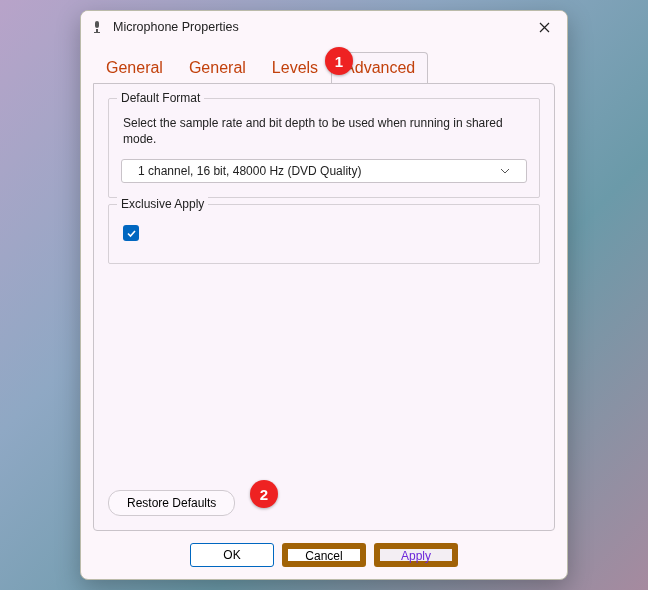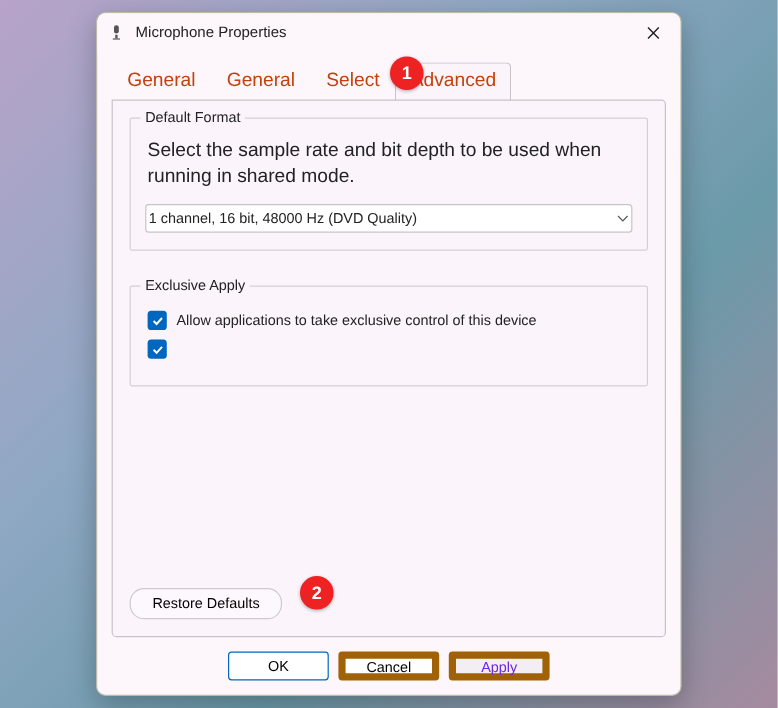--- a/index.html
+++ b/index.html
@@ -27,24 +27,24 @@
       position: absolute; width:28px; height:28px; border-radius:50%;
       background:#e22; color:#fff; font-weight:bold; font-size:15px;
       display:flex; align-items:center; justify-content:center;
       box-shadow:0 1px 3px rgba(0,0,0,0.3);
     }
     .panel {
       flex:1; margin: 0 12px 0 12px; background:#fbf4fb;
       border:1px solid #c9c3c9; border-radius:0 4px 4px 4px;
       padding: 14px 14px; position:relative;
     }
-    .group { border:1px solid #d6d0d6; border-radius:2px; padding:12px 12px 14px; margin-bottom:29px; position:relative; }
+    .group { border:1px solid #d6d0d6; border-radius:2px; padding:12px 12px 14px; margin-bottom:6px; position:relative; }
     .group .legend { position:absolute; top:-8px; left:8px; background:#fbf4fb; padding:0 4px; font-size:12px; }
-    .group .desc { font-size:16px; margin:4px 2px 12px; line-height:1.35; }
-    .select { width:100%; height:24px; border:1px solid #c9c3c9; border-radius:3px; background:#fff; display:flex; align-items:center; padding:0 2px; cursor:pointer; justify-content:space-between;}
+    .group .desc { font-size:12px; margin:4px 2px 12px; line-height:1.35; }
+    .select { width:100%; height:24px; border:1px solid #c9c3c9; border-radius:3px; background:#fff; display:flex; align-items:center; padding:0 16px; cursor:pointer; justify-content:space-between;}
     .select .caret { width:10px; height:10px; }
     .checkrow { display:flex; align-items:center; margin:8px 2px; cursor:pointer;}
     .checkbox { width:16px; height:16px; border-radius:3px; background:#0067c0; margin-right:8px; display:flex; align-items:center; justify-content:center; flex-shrink:0;}
     .checkbox svg { width:11px; height:11px; }
     .restore { position:absolute; left:14px; bottom:14px; height:26px; padding:0 18px; border:1px solid #d0cad0; border-radius:12px; background:#fdf8fd; cursor:pointer; font-size:12px;}
     .footer { height:48px; display:flex; align-items:center; justify-content:center; padding:0 24px; gap:8px;}
     .btn { width:84px; height:24px; border:6px solid #a16207; border-radius:3px; background:#fff; cursor:pointer; font-size:12px;}
     .btn.primary { border:1px solid #0067c0; }
     .btn.disabled { color:#6d28d9; cursor:default; background:#f3eef3;}
   </style>
@@ -64,21 +64,21 @@
     <span class="close">
       <svg width="11" height="11" viewBox="0 0 11 11">
           <path d="M1 1 L10 10 M10 1 L1 10" stroke="#222" stroke-width="1.2"></path>
         </svg>
     </span>
   </div>
 
   <div class="tabs">
     <div class="tab">General</div>
     <div class="tab">General</div>
-    <div class="tab">Select</div>
+    <div class="tab">Levels</div>
     <div class="tab active">Advanced</div>
     <div class="badge" style="left:232px; top:-4px;">1</div>
   </div>
 
   <div class="panel">
     <div class="group">
       <span class="legend">Default Format</span>
       <div class="desc">Select the sample rate and bit depth to be used when running in shared mode.</div>
       <div class="select">
         <span>1 channel, 16 bit, 48000 Hz (DVD Quality)</span>
@@ -89,28 +89,20 @@
     </div>
 
     <div class="group">
       <span class="legend">Exclusive Apply</span>
       <div class="checkrow">
         <span class="checkbox">
           <svg viewBox="0 0 11 11">
               <path d="M2 5.5 L4.5 8 L9 3" stroke="#fff" stroke-width="1.6" fill="none"></path>
             </svg>
         </span>
-        <span>Allow applications to take exclusive control of this device</span>
-      </div>
-      <div class="checkrow">
-        <span class="checkbox">
-          <svg viewBox="0 0 11 11">
-              <path d="M2 5.5 L4.5 8 L9 3" stroke="#fff" stroke-width="1.6" fill="none"></path>
-            </svg>
-        </span>
       </div>
     </div>
 
     <button class="restore">Restore Defaults</button>
     <div class="badge" style="left:156px; bottom:22px;">2</div>
   </div>
 
   <div class="footer">
     <button class="btn primary">OK</button>
     <button class="btn">Cancel</button>

